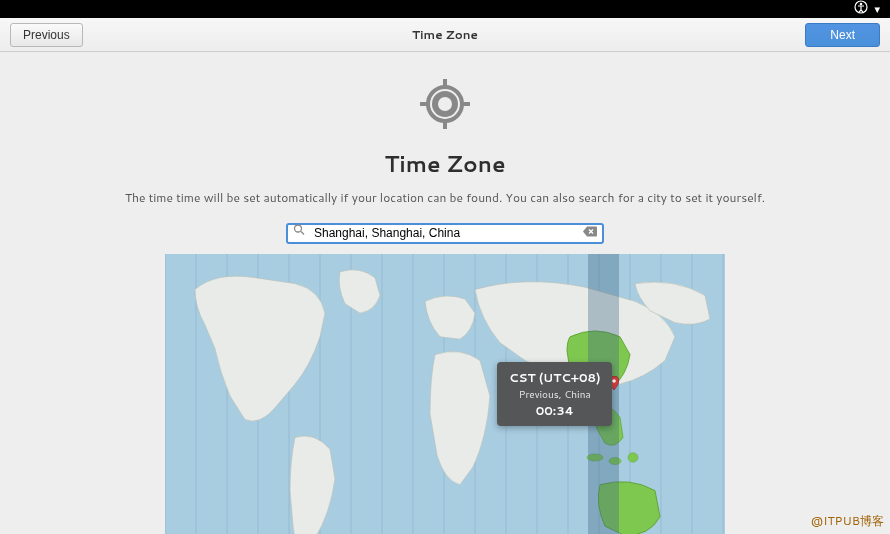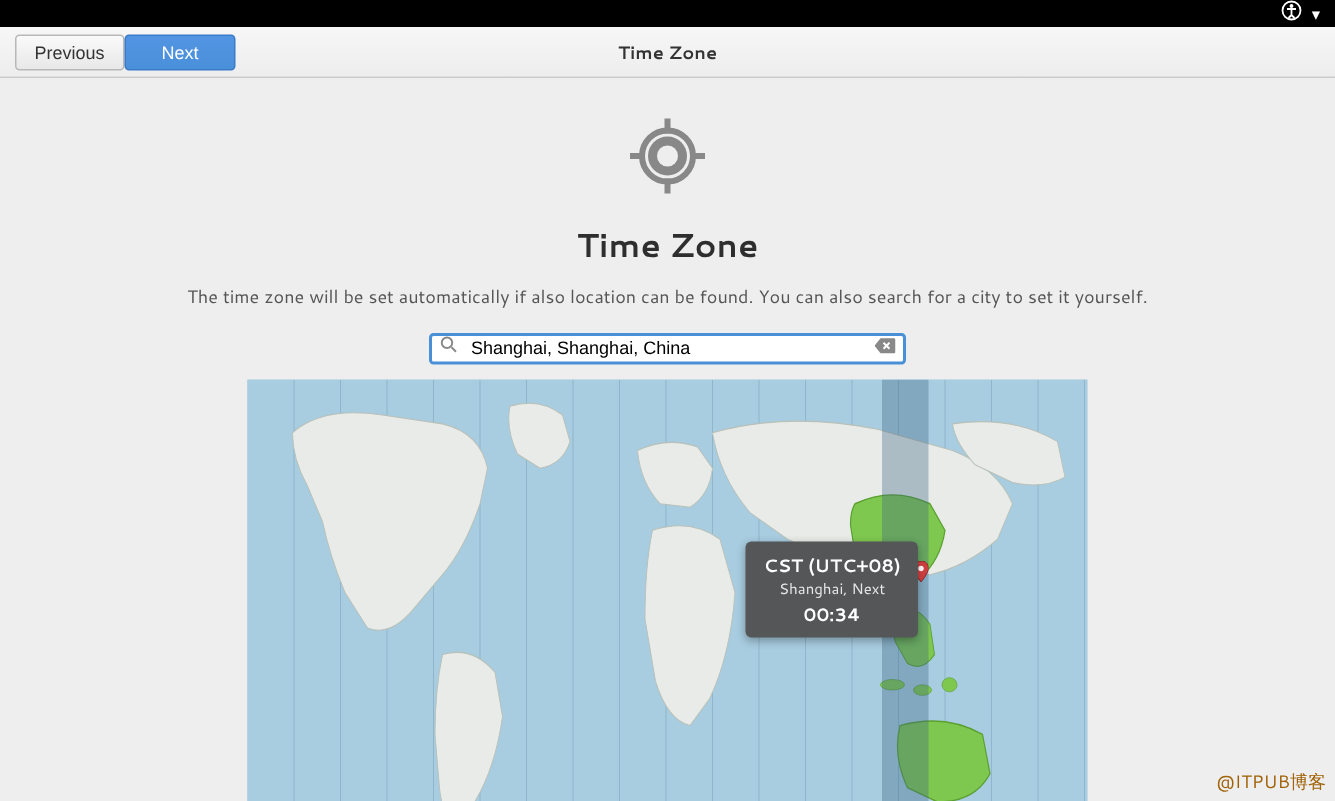--- a/index.html
+++ b/index.html
@@ -1,19 +1,19 @@
 <!DOCTYPE html>
 <html><head>
 <meta charset="utf-8">
 <style>
 * { margin: 0; padding: 0; box-sizing: border-box; }
 body { font-family: Cantarell, "Segoe UI", sans-serif; background: #eeeeee; width: 890px; height: 534px; overflow: hidden; position: relative; }
 .top-bar { background: #000; height: 18px; display: flex; justify-content: flex-end; align-items: center; padding-right: 10px; gap: 6px; }
 .top-bar span { color: #fff; font-size: 11px; }
-.header { background: linear-gradient(#f7f7f7,#ededed); height: 34px; border-bottom: 1px solid #ccc; display: flex; align-items: center; padding: 0 10px; }
+.header { background: linear-gradient(#f7f7f7,#ededed); height: 34px; border-bottom: 1px solid #ccc; display: flex; align-items: center; justify-content: space-between; padding: 0 10px; }
 .btn { background: linear-gradient(#fafafa,#e8e8e8); border: 1px solid #b8b8b8; border-radius: 3px; padding: 4px 12px; font-size: 12px; color: #333; cursor: pointer; }
 .btn-primary { background: linear-gradient(#5294e2,#4a90d9); border: 1px solid #3a7bc8; color: #fff; padding: 4px 24px; }
 .header-title { font-size: 12px; font-weight: bold; color: #333; position: absolute; left: 50%; transform: translateX(-50%); }
 .content { text-align: center; padding-top: 22px; }
 .location-icon { width: 60px; height: 60px; margin: 0 auto 14px; }
 .page-heading { font-size: 22px; font-weight: bold; color: #2e2e2e; margin-bottom: 10px; }
 .subtitle { font-size: 12px; color: #555; margin-bottom: 13px; }
 .search-wrap { width: 318px; margin: 0 auto 10px; position: relative; }
 .search-input { width: 100%; height: 21px; border: 2px solid #4a90d9; border-radius: 3px; padding: 0 28px 0 26px; font-size: 12px; outline: none; background: #fff; }
 .search-icon-left { position: absolute; left: 7px; top: 50%; transform: translateY(-50%); color: #888; font-size: 12px; }
@@ -54,21 +54,21 @@
         <circle cx="30" cy="30" r="13" fill="#888"></circle>
         <circle cx="30" cy="30" r="7" fill="#eee"></circle>
         <rect x="28" y="5" width="4" height="10" fill="#888"></rect>
         <rect x="28" y="45" width="4" height="10" fill="#888"></rect>
         <rect x="5" y="28" width="10" height="4" fill="#888"></rect>
         <rect x="45" y="28" width="10" height="4" fill="#888"></rect>
         <circle cx="30" cy="30" r="17" fill="none" stroke="#888" stroke-width="4"></circle>
       </svg>
   </div>
   <h1 class="page-heading">Time Zone</h1>
-  <p class="subtitle">The time zone will be set automatically if also location can be found. You can also search for a city to set it yourself.</p>
+  <p class="subtitle">The time time will be set automatically if your location can be found. You can also search for a city to set it yourself.</p>
 
   <div class="search-wrap">
     <span class="search-icon-left">
       <svg width="12" height="12" viewBox="0 0 12 12">
           <circle cx="5" cy="5" r="3.5" fill="none" stroke="#888" stroke-width="1.3"></circle>
           <line x1="8" y1="8" x2="11" y2="11" stroke="#888" stroke-width="1.3"></line>
         </svg>
     </span>
     <input class="search-input" type="text" value="Shanghai, Shanghai, China" style="">
     <span class="clear-icon">
@@ -137,19 +137,19 @@
     </svg>
     <div class="tz-band"></div>
     <div class="marker">
       <svg viewBox="0 0 10 14">
           <path d="M5 0 C2 0 0 2 0 5 C0 8 5 14 5 14 C5 14 10 8 10 5 C10 2 8 0 5 0 Z" fill="#d04040" stroke="#802020" stroke-width="0.6"></path>
           <circle cx="5" cy="5" r="1.8" fill="#fff"></circle>
         </svg>
     </div>
     <div class="tooltip">
       <div class="tz-name">CST (UTC+08)</div>
-      <div class="tz-city">Shanghai, Next</div>
+      <div class="tz-city">Previous, China</div>
       <div class="tz-time">00:34</div>
     </div>
   </div>
 </div>
 
 <div class="watermark">@ITPUB博客</div>
 
 </body></html>

